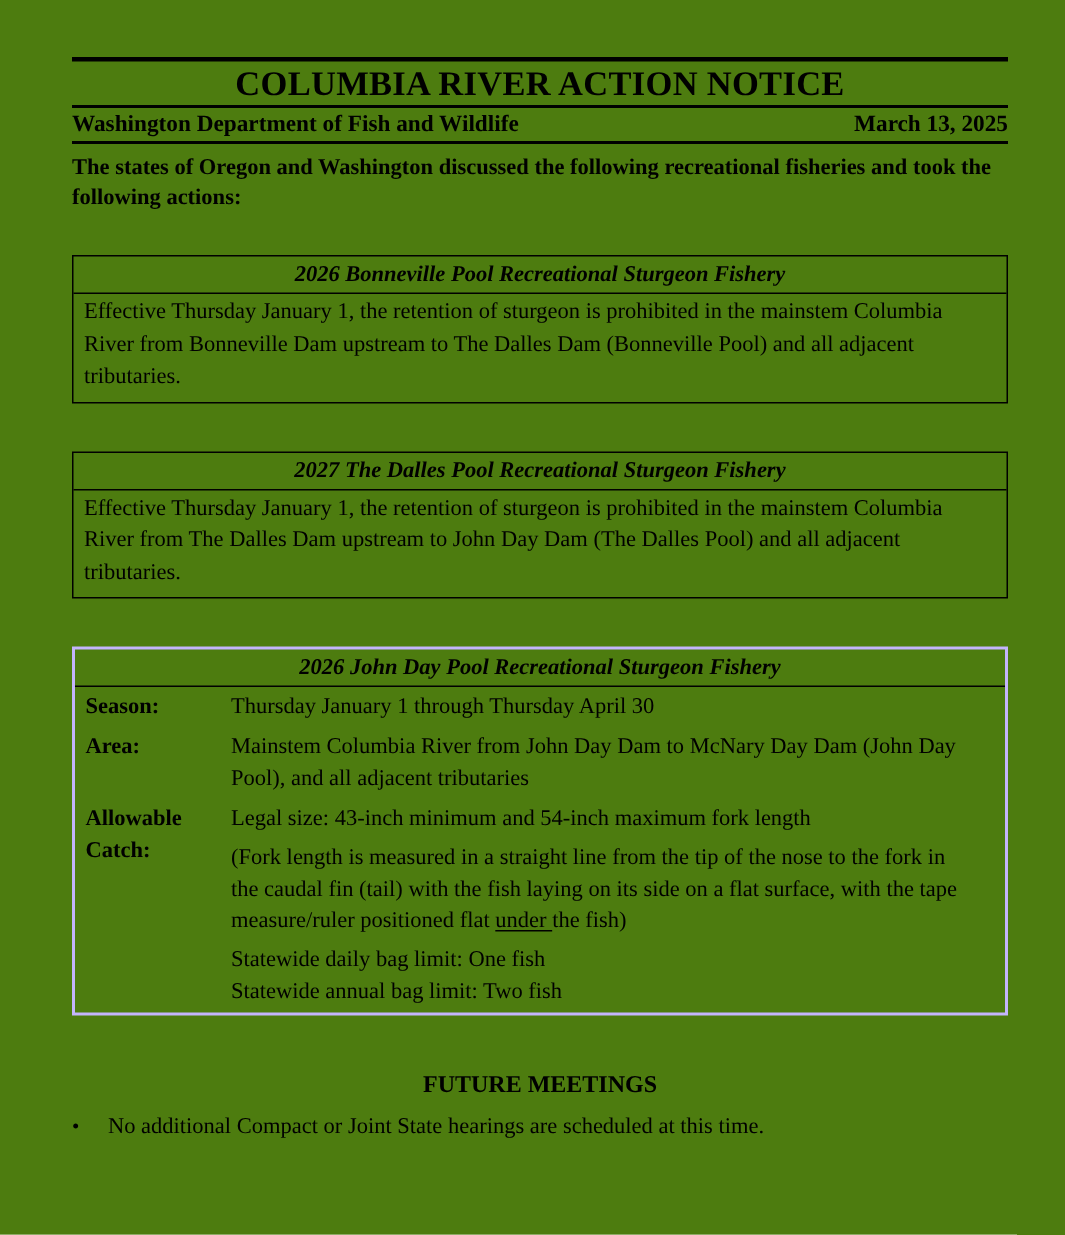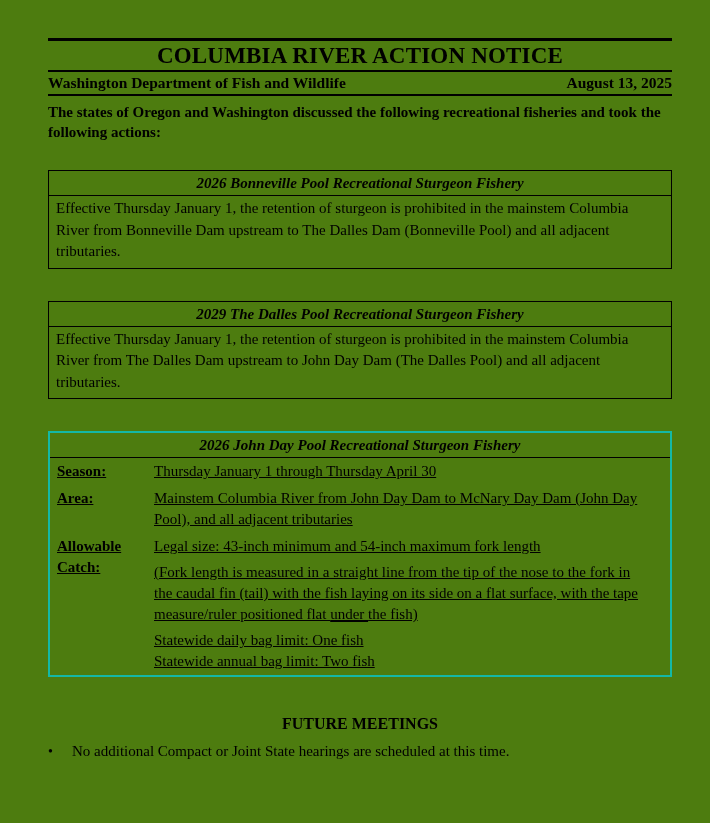--- a/index.html
+++ b/index.html
@@ -61,27 +61,26 @@
     padding: 2px 4px;
     border-bottom: 1px solid #000;
   }
   .box-body {
     margin: 0;
     padding: 2px 7px 5px 7px;
     line-height: 21.5px;
   }
 
   .detail-box {
-    border: 2px solid #14b8a6;
+    border: 2px solid #c4b5fd;
     margin-top: 32px;
   }
   .detail-row {
     display: flex;
     padding: 3px 26px 3px 7px;
-    text-decoration: underline;
   }
   .detail-label {
     width: 97px;
     flex-shrink: 0;
     font-weight: bold;
     line-height: 21px;
   }
   .detail-value {
     flex: 1;
     line-height: 21px;
@@ -111,33 +110,33 @@
 </head>
 <body>
 
 <div class="page">
 
   <div class="rule-thick"></div>
   <h1 class="doc-title">COLUMBIA RIVER ACTION NOTICE</h1>
   <div class="rule-thin"></div>
   <div class="agency-row">
     <span>Washington Department of Fish and Wildlife</span>
-    <span>August 13, 2025</span>
+    <span>March 13, 2025</span>
   </div>
   <div class="rule-thin"></div>
 
   <p class="intro">The states of Oregon and Washington discussed the following recreational fisheries and took the following actions:</p>
 
   <div class="notice-box">
     <div class="box-title">2026 Bonneville Pool Recreational Sturgeon Fishery</div>
     <p class="box-body">Effective Thursday January 1, the retention of sturgeon is prohibited in the mainstem Columbia River from Bonneville Dam upstream to The Dalles Dam (Bonneville Pool) and all adjacent tributaries.</p>
   </div>
 
   <div class="notice-box">
-    <div class="box-title">2029 The Dalles Pool Recreational Sturgeon Fishery</div>
+    <div class="box-title">2027 The Dalles Pool Recreational Sturgeon Fishery</div>
     <p class="box-body">Effective Thursday January 1, the retention of sturgeon is prohibited in the mainstem Columbia River from The Dalles Dam upstream to John Day Dam (The Dalles Pool) and all adjacent tributaries.</p>
   </div>
 
   <div class="detail-box">
     <div class="box-title">2026 John Day Pool Recreational Sturgeon Fishery</div>
 
     <div class="detail-row">
       <div class="detail-label">Season:</div>
       <div class="detail-value">Thursday January 1 through Thursday April 30</div>
     </div>

